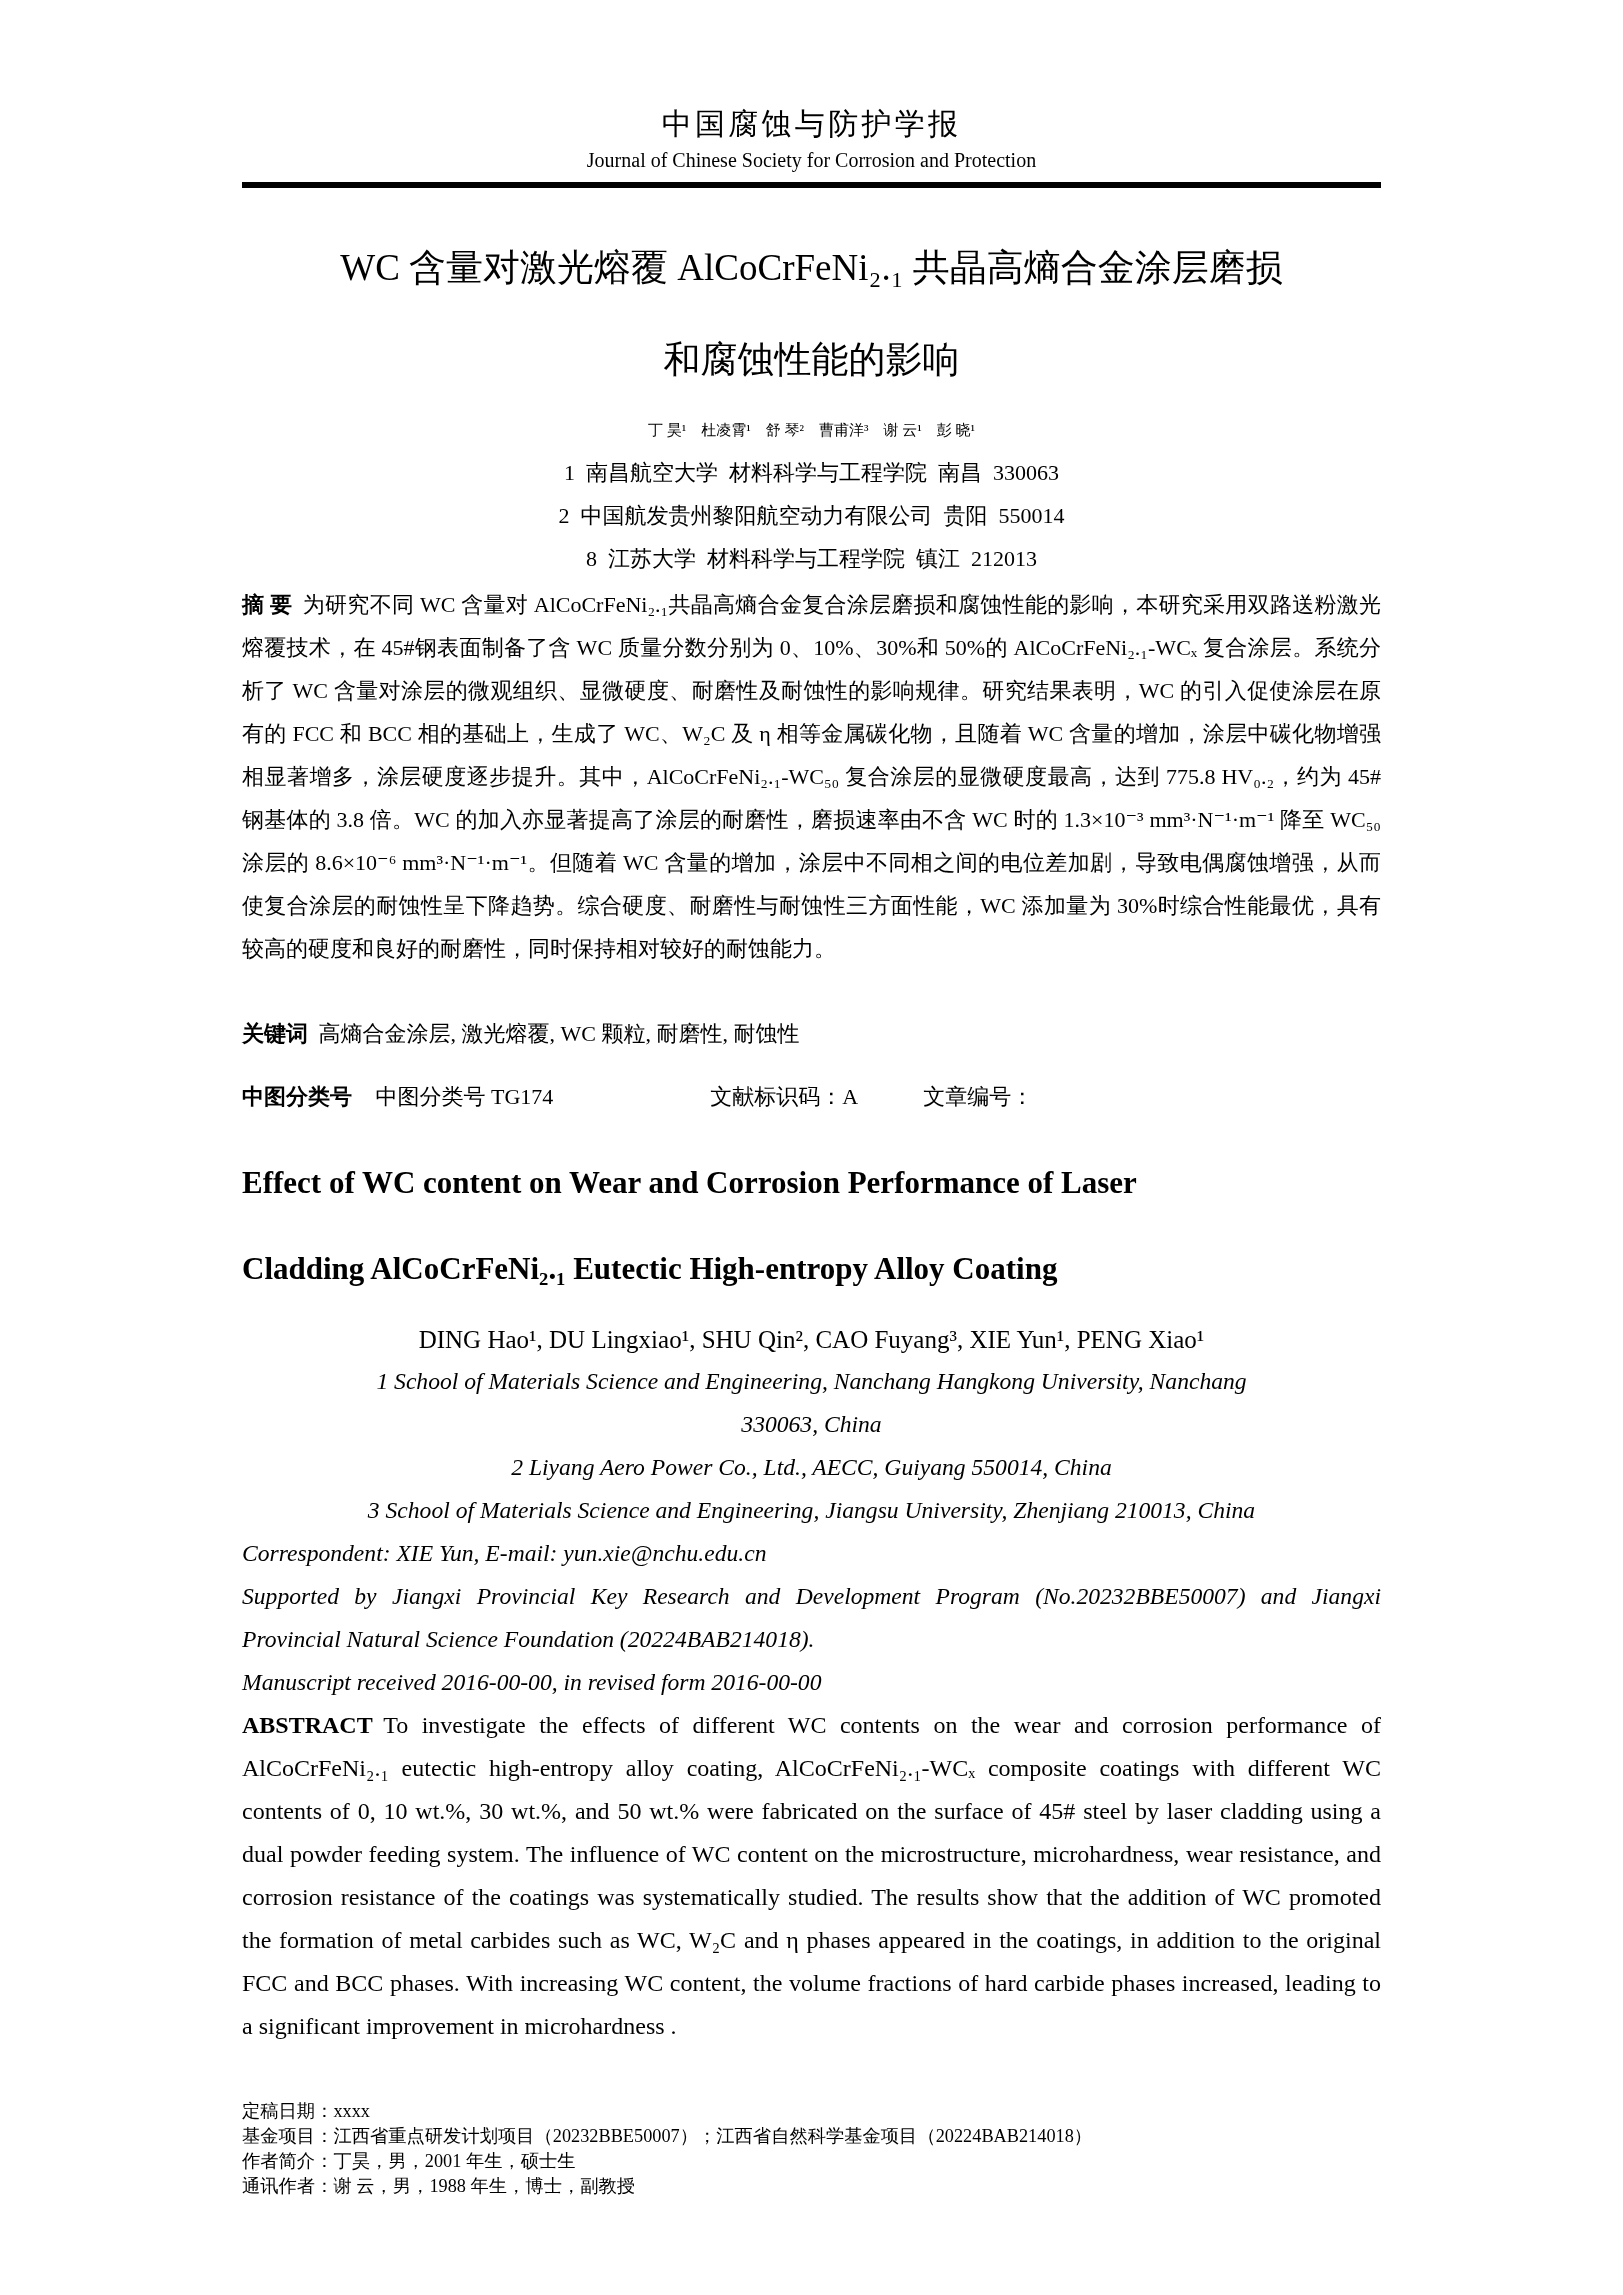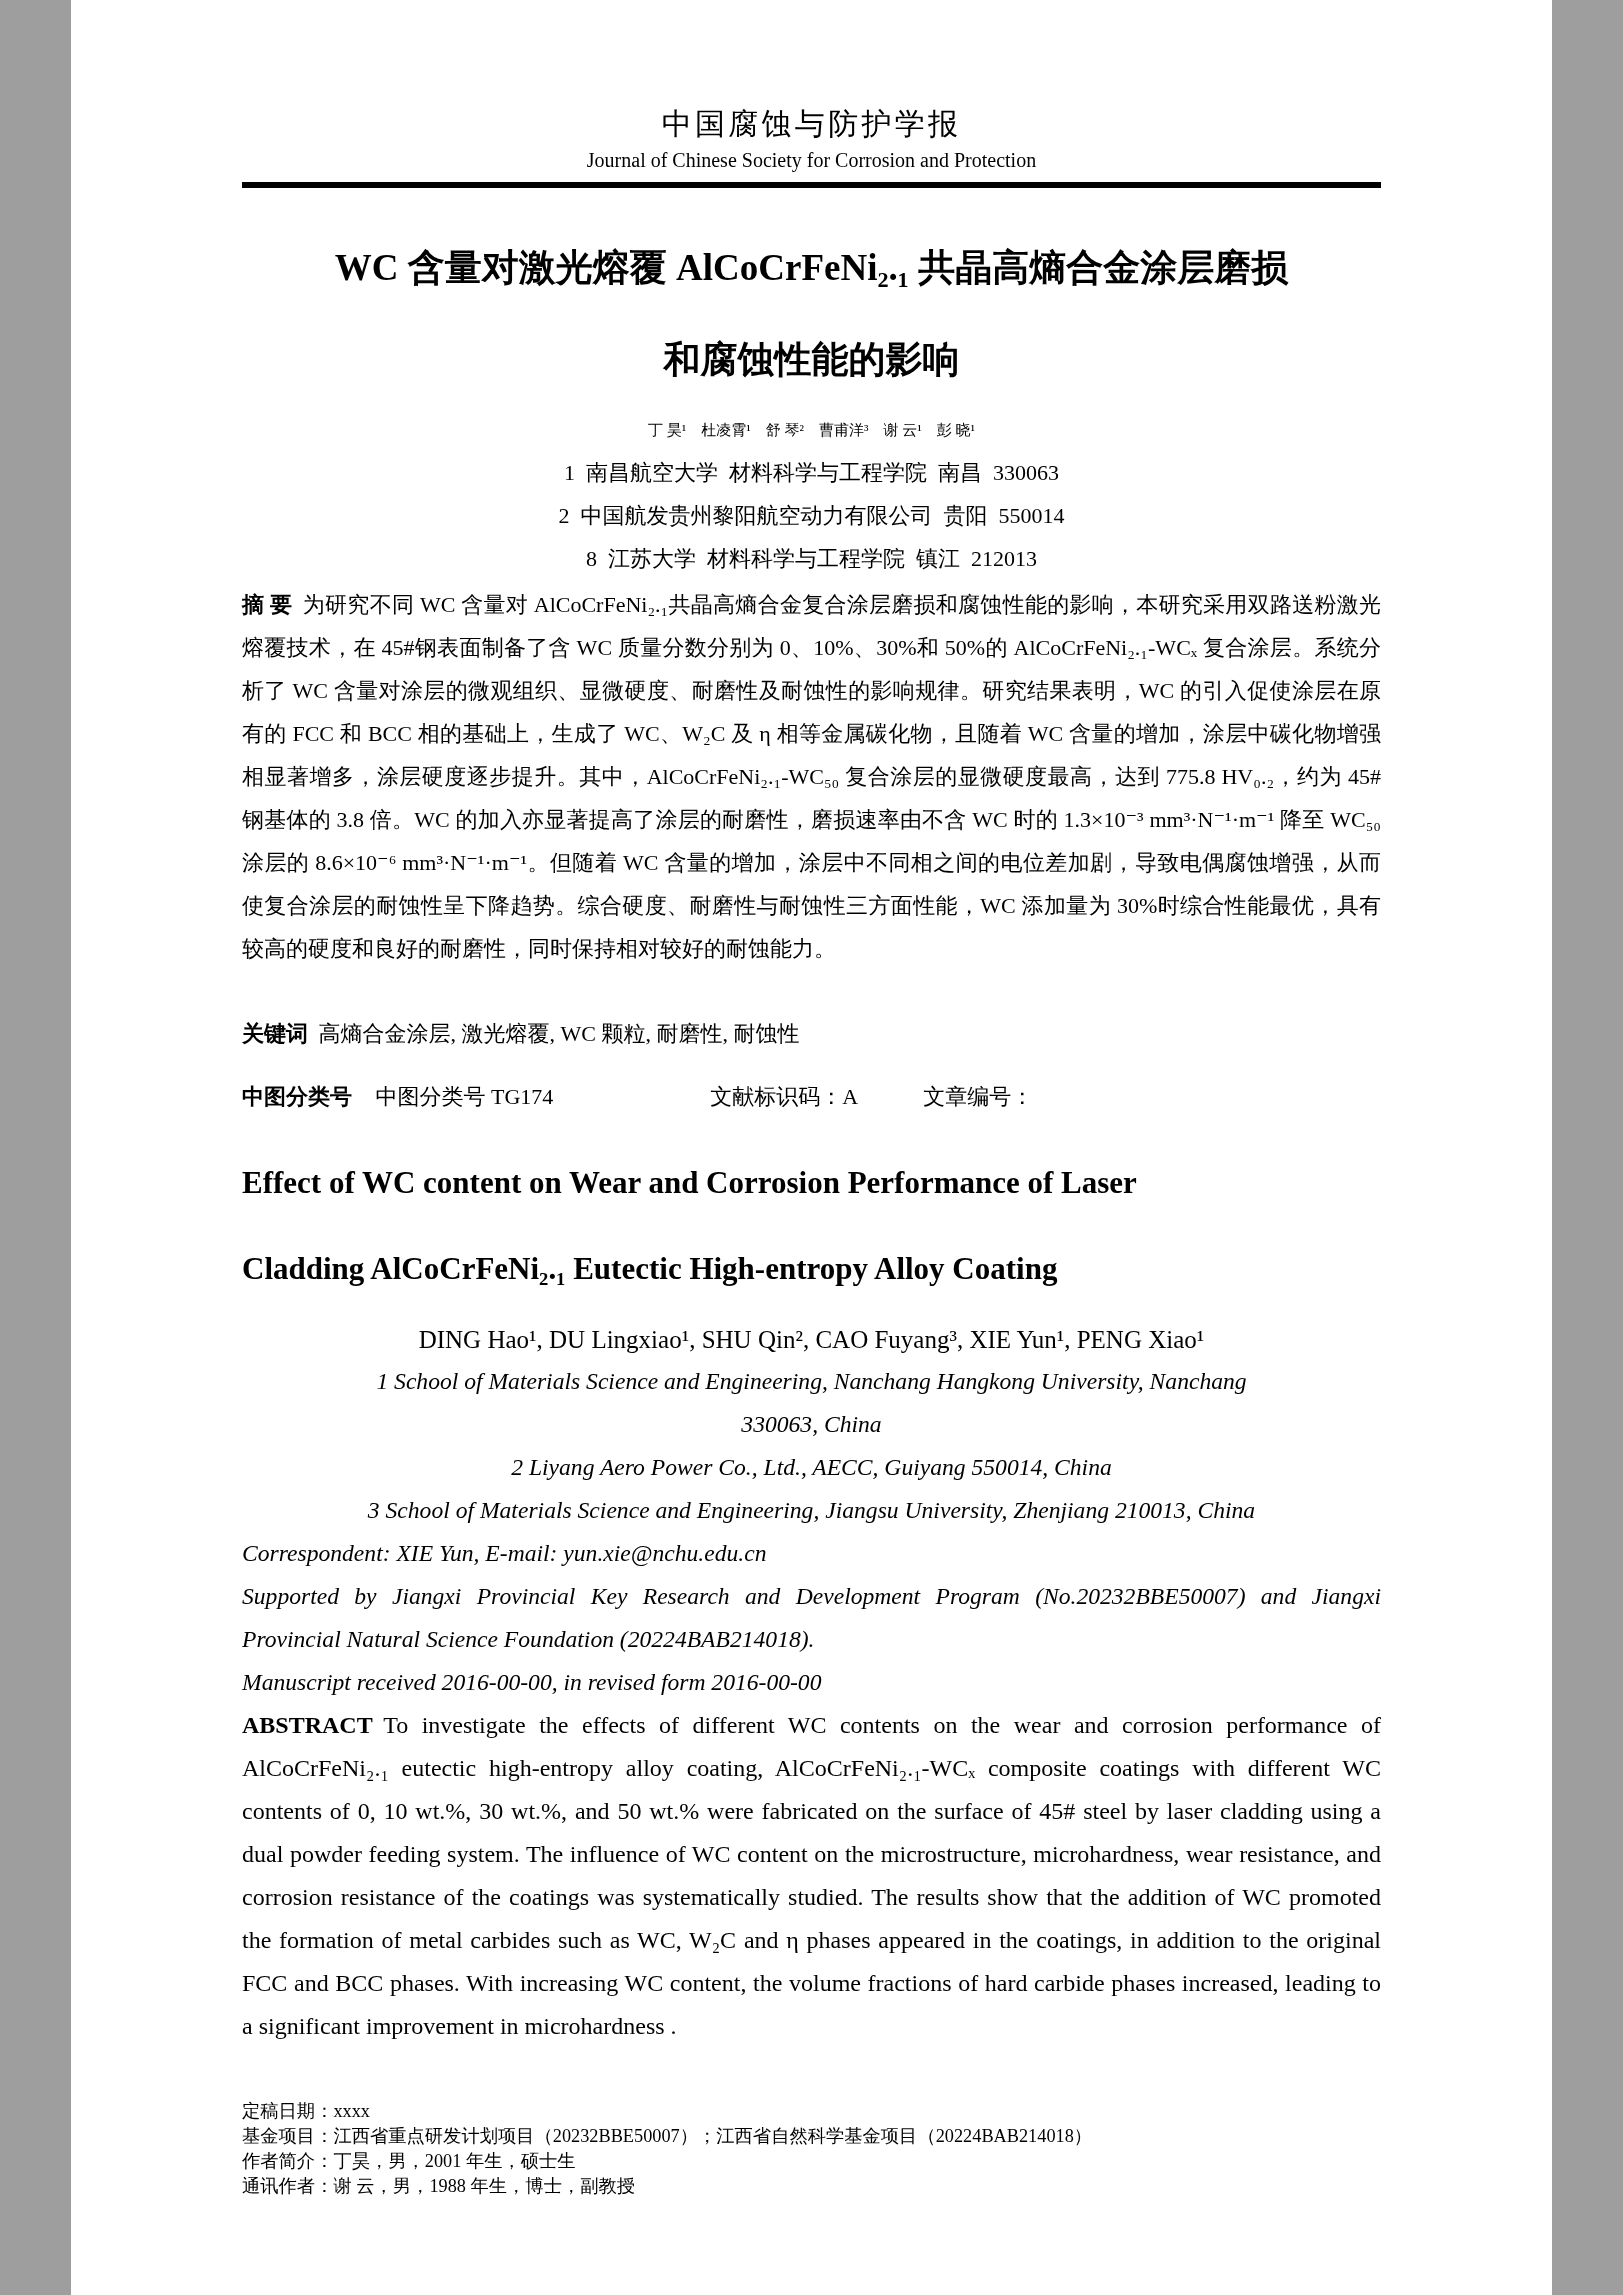--- a/index.html
+++ b/index.html
@@ -1,33 +1,33 @@
 <!DOCTYPE html>
 <html lang="zh" style="font-size:10.5px"><head>
 <meta charset="utf-8">
 <style>
   html,body{margin:0;padding:0;background:#9e9e9e;}
   .page{
-    width:1481px;height:2295px;background:#ffffff;color:#000;
+    width:1623px;height:2295px;background:#ffffff;color:#000;
     margin:0 auto;overflow:hidden;position:relative;
     font-family:"Liberation Serif","DejaVu Serif",serif;
   }
   .content{width:1139px;margin:0 auto;}
   
   .journal-zh{
     padding-top:105px;text-align:center;font-size:30px;line-height:38px;
     letter-spacing:3.3px;font-weight:400;
   }
   .journal-en{
     text-align:center;font-size:20px;line-height:29px;margin-top:2.6px;
   }
   .header-rule{height:5.2px;background:#000;margin-top:7.9px;}
   
   .title-zh{
-    margin-top:34px;text-align:center;font-weight:700;
+    margin-top:34px;text-align:center;font-weight:400;
     font-size:37px;line-height:92px;
   }
   .authors-zh{
     margin-top:3.9px;text-align:center;font-size:15px;line-height:41px;
     white-space:pre-wrap;
   }
   .affil-zh{
     text-align:center;font-size:22px;line-height:43px;white-space:pre-wrap;
   }
   

